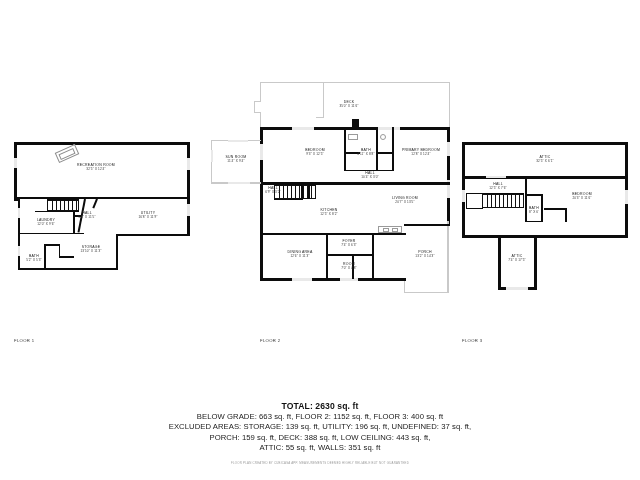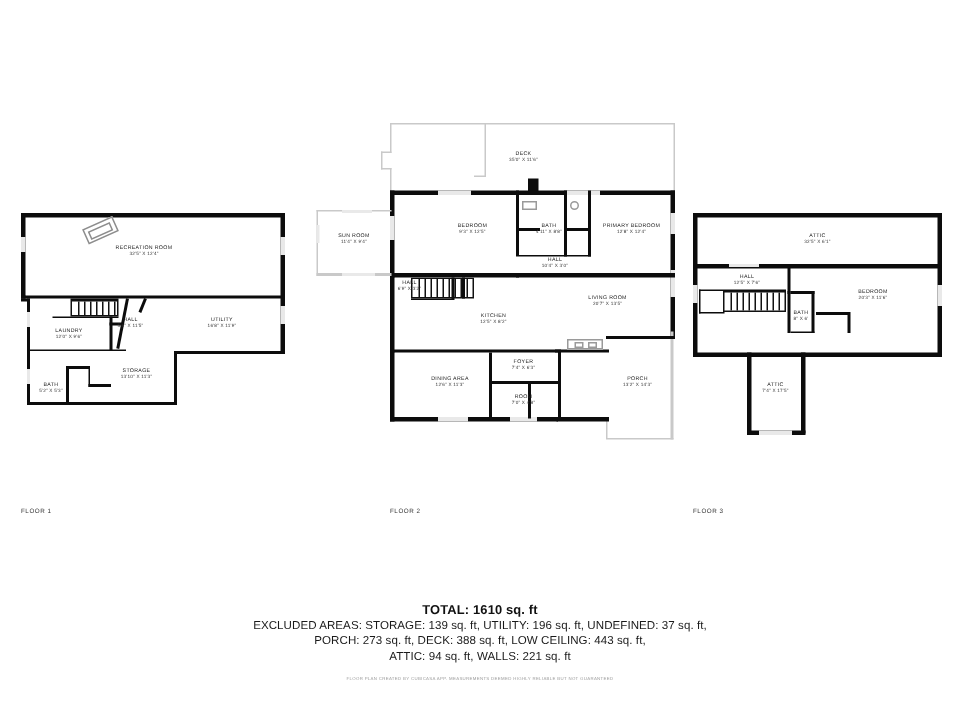--- a/index.html
+++ b/index.html
@@ -344,20 +344,21 @@
     </div>
     <div class="room" style="left:36px;top:112px;width:38px;">
       <span class="rn">ATTIC</span>
       <span class="rd">7'4" X 17'5"</span>
     </div>
 
     <div class="floor-label" style="left:0;top:196px;">FLOOR 3</div>
   </div>
 
   <div id="summary">
-    <div class="total">TOTAL: 1610 sq. ft</div>
+    <div class="total">TOTAL: 2630 sq. ft</div>
+    <div class="line">BELOW GRADE: 663 sq. ft, FLOOR 2: 1152 sq. ft, FLOOR 3: 400 sq. ft</div>
     <div class="line">EXCLUDED AREAS: STORAGE: 139 sq. ft, UTILITY: 196 sq. ft, UNDEFINED: 37 sq. ft,</div>
-    <div class="line">PORCH: 273 sq. ft, DECK: 388 sq. ft, LOW CEILING: 443 sq. ft,</div>
-    <div class="line">ATTIC: 94 sq. ft, WALLS: 221 sq. ft</div>
+    <div class="line">PORCH: 159 sq. ft, DECK: 388 sq. ft, LOW CEILING: 443 sq. ft,</div>
+    <div class="line">ATTIC: 55 sq. ft, WALLS: 351 sq. ft</div>
     <div class="disclaimer">FLOOR PLAN CREATED BY CUBICASA APP. MEASUREMENTS DEEMED HIGHLY RELIABLE BUT NOT GUARANTEED</div>
   </div>
 
 </div>
 
 </body></html>

